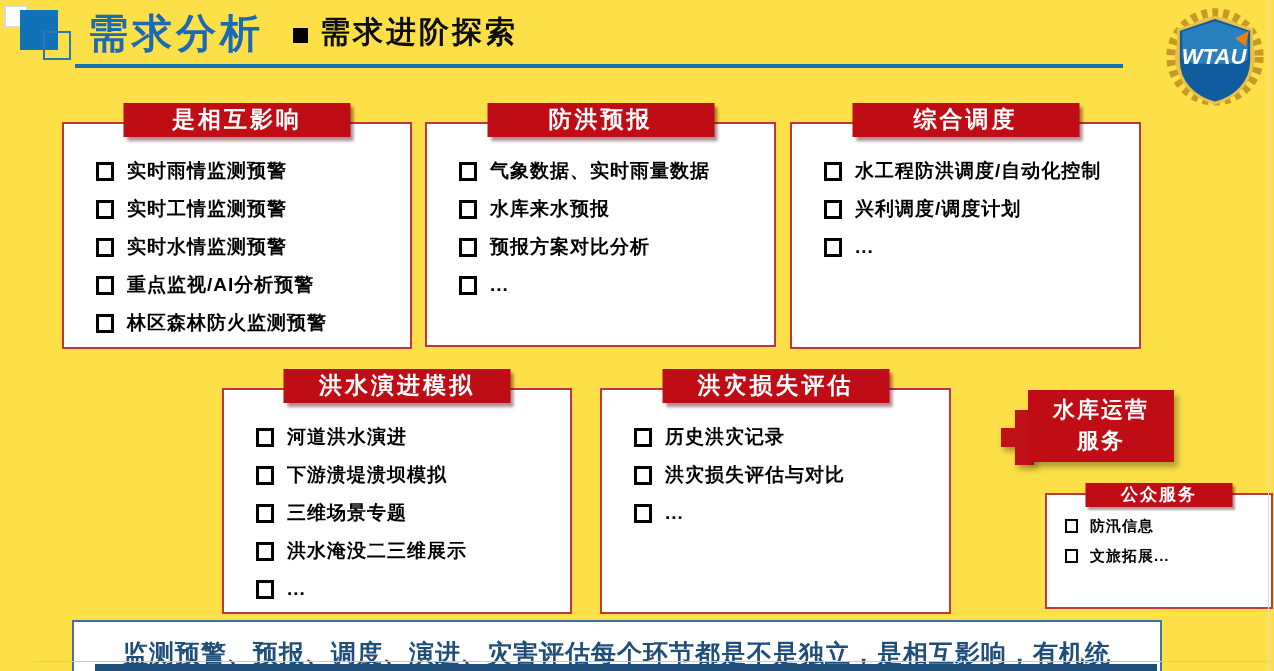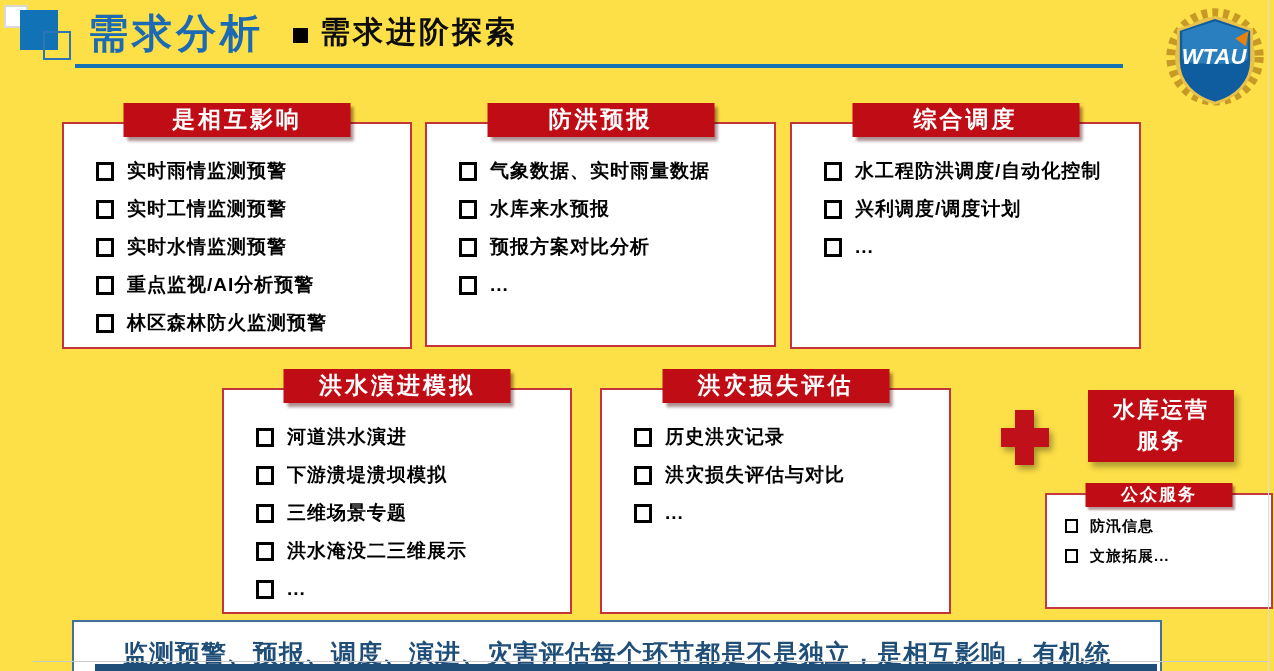--- a/index.html
+++ b/index.html
@@ -38,21 +38,21 @@
   .box2{left:425px;top:122px;width:347px;height:221px;}
   .box3{left:790px;top:122px;width:347px;height:223px;}
   .box4{left:222px;top:388px;width:346px;height:222px;}
   .box5{left:600px;top:388px;width:347px;height:222px;}
   
   .plus{position:absolute;left:1001px;top:410px;width:48px;height:55px;filter:drop-shadow(3px 4px 3px rgba(0,0,0,.35));}
   .plus .pv{position:absolute;left:14px;top:0;width:19px;height:55px;background:#c0101a;}
   .plus .ph{position:absolute;left:0;top:18px;width:48px;height:19px;background:#c0101a;}
   
   .res-card{
-    position:absolute;left:1088px;top:390px;width:146px;height:72px;background:#c00d15;
+    position:absolute;left:1028px;top:390px;width:146px;height:72px;background:#c00d15;
     color:#fff;display:flex;flex-direction:column;align-items:center;justify-content:center;
     font-family:"Liberation Serif","DejaVu Serif",serif;font-size:22px;font-weight:bold;letter-spacing:2px;
     line-height:1.4;box-shadow:4px 5px 6px rgba(0,0,0,.3);
   }
   
   .pub-box{position:absolute;left:1029px;top:493px;width:224px;height:112px;border:2px solid #c23a40;background:#fff;margin-left:16px;}
   .pub-banner{
     position:absolute;top:-12px;left:50%;transform:translateX(-50%);
     width:147px;height:24px;line-height:24px;text-align:center;background:#c00d15;color:#fff;
     font-family:"Liberation Serif","DejaVu Serif",serif;font-size:17px;font-weight:bold;letter-spacing:2px;

